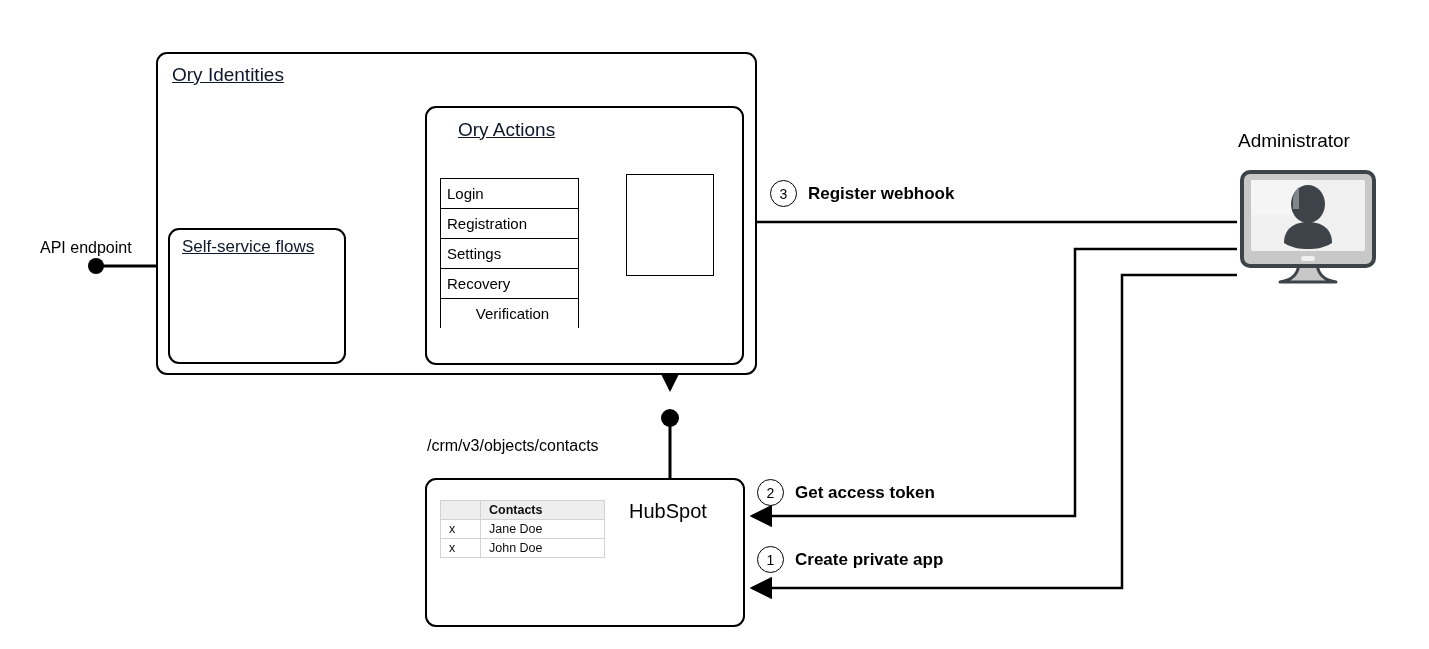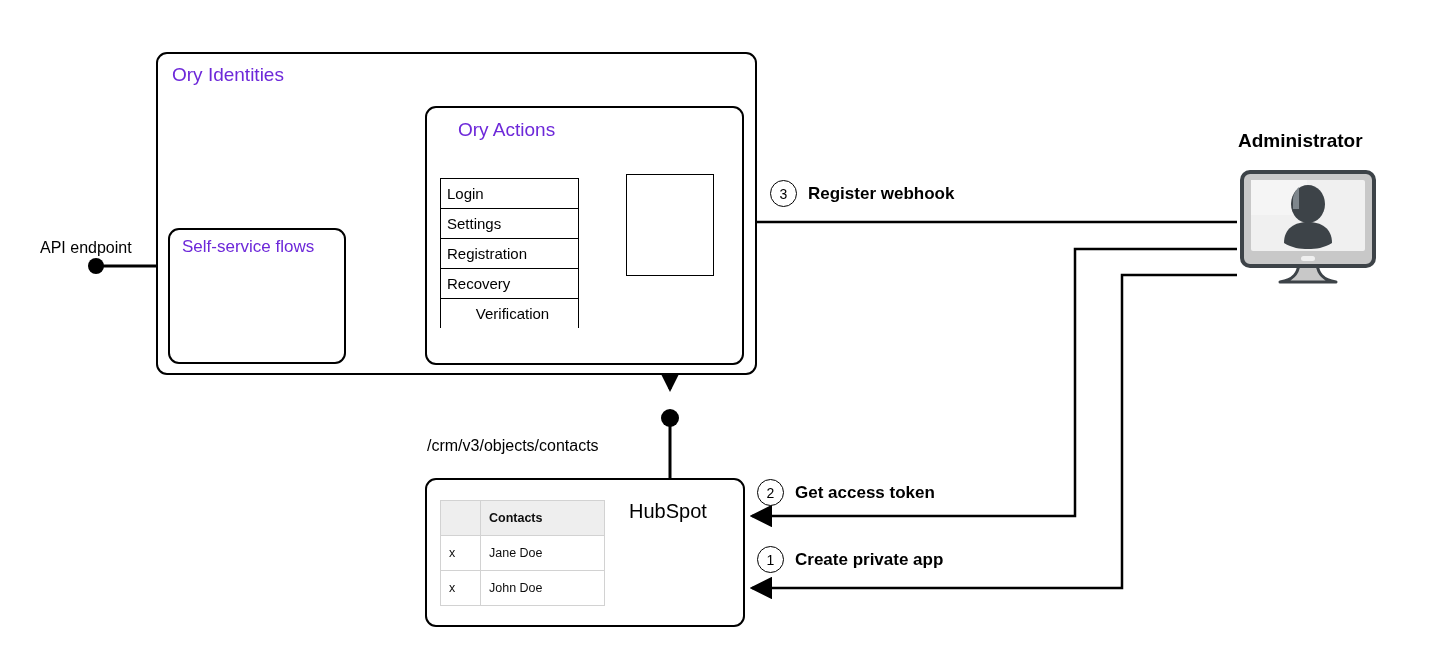--- a/index.html
+++ b/index.html
@@ -31,22 +31,23 @@
     border: 2px solid #000000;
     background: #ffffff;
   }
   .rounded {
     border-radius: 11px;
   }
   .box-title {
     position: absolute;
     font-size: 19px;
     line-height: 22px;
-    color: #6d28d9;
-    white-space: nowrap;
+    color: #0f172a;
+    white-space: nowrap;
+    text-decoration: underline;
   }
   .flow-list {
     position: absolute;
     box-sizing: border-box;
     border: 1.6px solid #000000;
     background: #bef264;
     left: 440px;
     top: 178px;
     width: 139px;
     height: 150px;
@@ -93,21 +94,21 @@
     left: 440px;
     top: 500px;
     border-collapse: collapse;
     background: #ffffff;
     font-size: 12.5px;
   }
   .contacts-table td, .contacts-table th {
     border: 1px solid #d2d2d2;
     box-sizing: border-box;
     padding: 0 8px;
-    height: 35px;
+    height: 19px;
     text-align: left;
     font-weight: normal;
     color: #0d0d0d;
   }
   .contacts-table th {
     background: #eeeeee;
     font-weight: bold;
     font-size: 12.5px;
   }
   .col-x { width: 40px; }
@@ -146,21 +147,20 @@
     font-weight: bold;
   }
 
   
   .admin-title {
     position: absolute;
     left: 1238px;
     top: 130px;
     font-size: 19px;
     white-space: nowrap;
-    font-weight: bold;
   }
   .monitor {
     position: absolute;
     left: 1240px;
     top: 170px;
     width: 136px;
     height: 118px;
   }
 </style>
 </head>
@@ -199,22 +199,22 @@
   <div class="plain-label" style="left:40px; top:239px;">API endpoint</div>
 
   <div class="box rounded" style="left:168px; top:228px; width:178px; height:136px;"></div>
   <div class="box-title" style="left:182px; top:236px; font-size:17px;">Self-service flows</div>
 
   <div class="box rounded" style="left:425px; top:106px; width:319px; height:259px;"></div>
   <div class="box-title" style="left:458px; top:119px;">Ory Actions</div>
 
   <div class="flow-list">
     <div class="flow-row">Login</div>
+    <div class="flow-row">Registration</div>
     <div class="flow-row">Settings</div>
-    <div class="flow-row">Registration</div>
     <div class="flow-row">Recovery</div>
     <div class="flow-row">Verification</div>
   </div>
 
   <div class="webhook-box"></div>
 
   <div class="mono-label" style="left:427px; top:437px;">/crm/v3/objects/contacts</div>
 
   <div class="box rounded" style="left:425px; top:478px; width:320px; height:149px;"></div>
 

